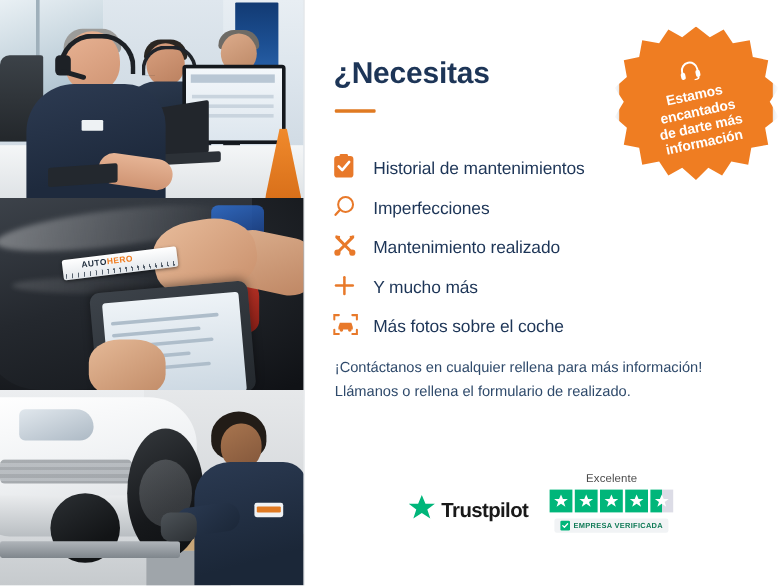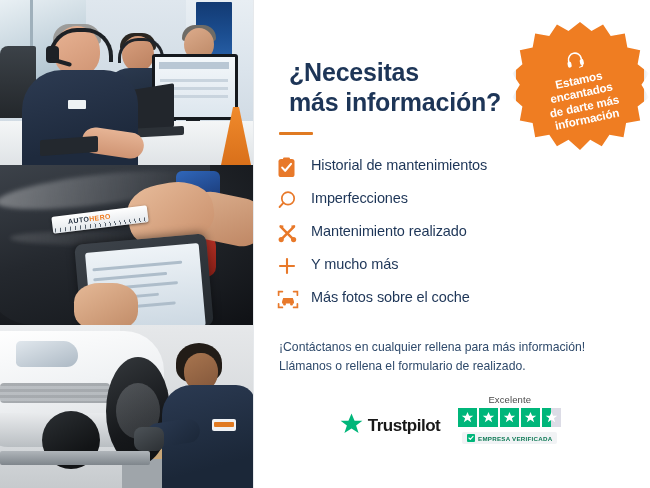--- a/index.html
+++ b/index.html
@@ -147,25 +147,25 @@
   .p3 .tech .badge i{display:block;margin:3px 2px;height:5px;background:#e07a22;border-radius:1px;}
   .p3 .tech .arm{position:absolute;left:-14px;top:78px;width:54px;height:24px;border-radius:14px;
       background:linear-gradient(150deg,#2b3a52,#1b2738);transform:rotate(-8deg);}
   .p3 .tech .glove{position:absolute;left:-26px;top:84px;width:30px;height:24px;border-radius:8px;
       background:linear-gradient(150deg,#4d5358 0%,#2c3034 100%);}
 
   
   .content{position:relative;flex:1;padding:46px 26px 0 24px;box-sizing:border-box;}
   .vdivider{position:absolute;left:0;top:0;width:1px;height:488px;background:#e6e9ec;}
 
-  .headline{font-size:25px;line-height:1.19;font-weight:700;color:#1d3557;letter-spacing:-.2px;margin:12px;}
+  .headline{font-size:25px;line-height:1.19;font-weight:700;color:#1d3557;letter-spacing:-.2px;margin:1px;}
   .rule{width:34px;height:3px;background:#e07a22;margin:14px 0 0 2px;border-radius:1px;}
 
   .features{list-style:none;margin:22px 0 0 0;padding:0;}
-  .feature{display:flex;align-items:flex-start;height:33px;}
+  .feature{display:flex;align-items:flex-end;height:33px;}
   .feature .ico{width:34px;flex:0 0 34px;display:flex;align-items:center;justify-content:flex-start;}
   .feature .lbl{font-size:14.5px;color:#1d3557;letter-spacing:-.1px;}
 
   .contact{margin:16px 0 0 2px;font-size:12.2px;line-height:1.62;color:#2f4a6b;}
 
   .tp{position:absolute;left:24px;right:26px;bottom:44px;display:flex;align-items:flex-end;
       justify-content:center;gap:18px;}
   .tp-logo{display:flex;align-items:center;gap:5px;margin-bottom:5px;}
   .tp-word{font-size:17px;font-weight:700;color:#191919;letter-spacing:-.5px;}
   .tp-right{display:flex;flex-direction:column;align-items:center;}
@@ -300,21 +300,20 @@
       </div>
     </div>
 
   </div>
 
   <div class="content">
     <div class="vdivider"></div>
 
     <h1 class="headline">
       <span>¿Necesitas</span><br>
-      <span>más información?</span>
     </h1>
     <div class="rule"></div>
 
     <ul class="features">
 
       <li class="feature">
         <span class="ico">
           <svg width="19" height="21" viewBox="0 0 19 21">
             <rect x="1.5" y="2" width="16" height="18" rx="2.6" fill="#e8792a"></rect>
             <rect x="6" y="0.4" width="7" height="4" rx="1.2" fill="#e8792a"></rect>

